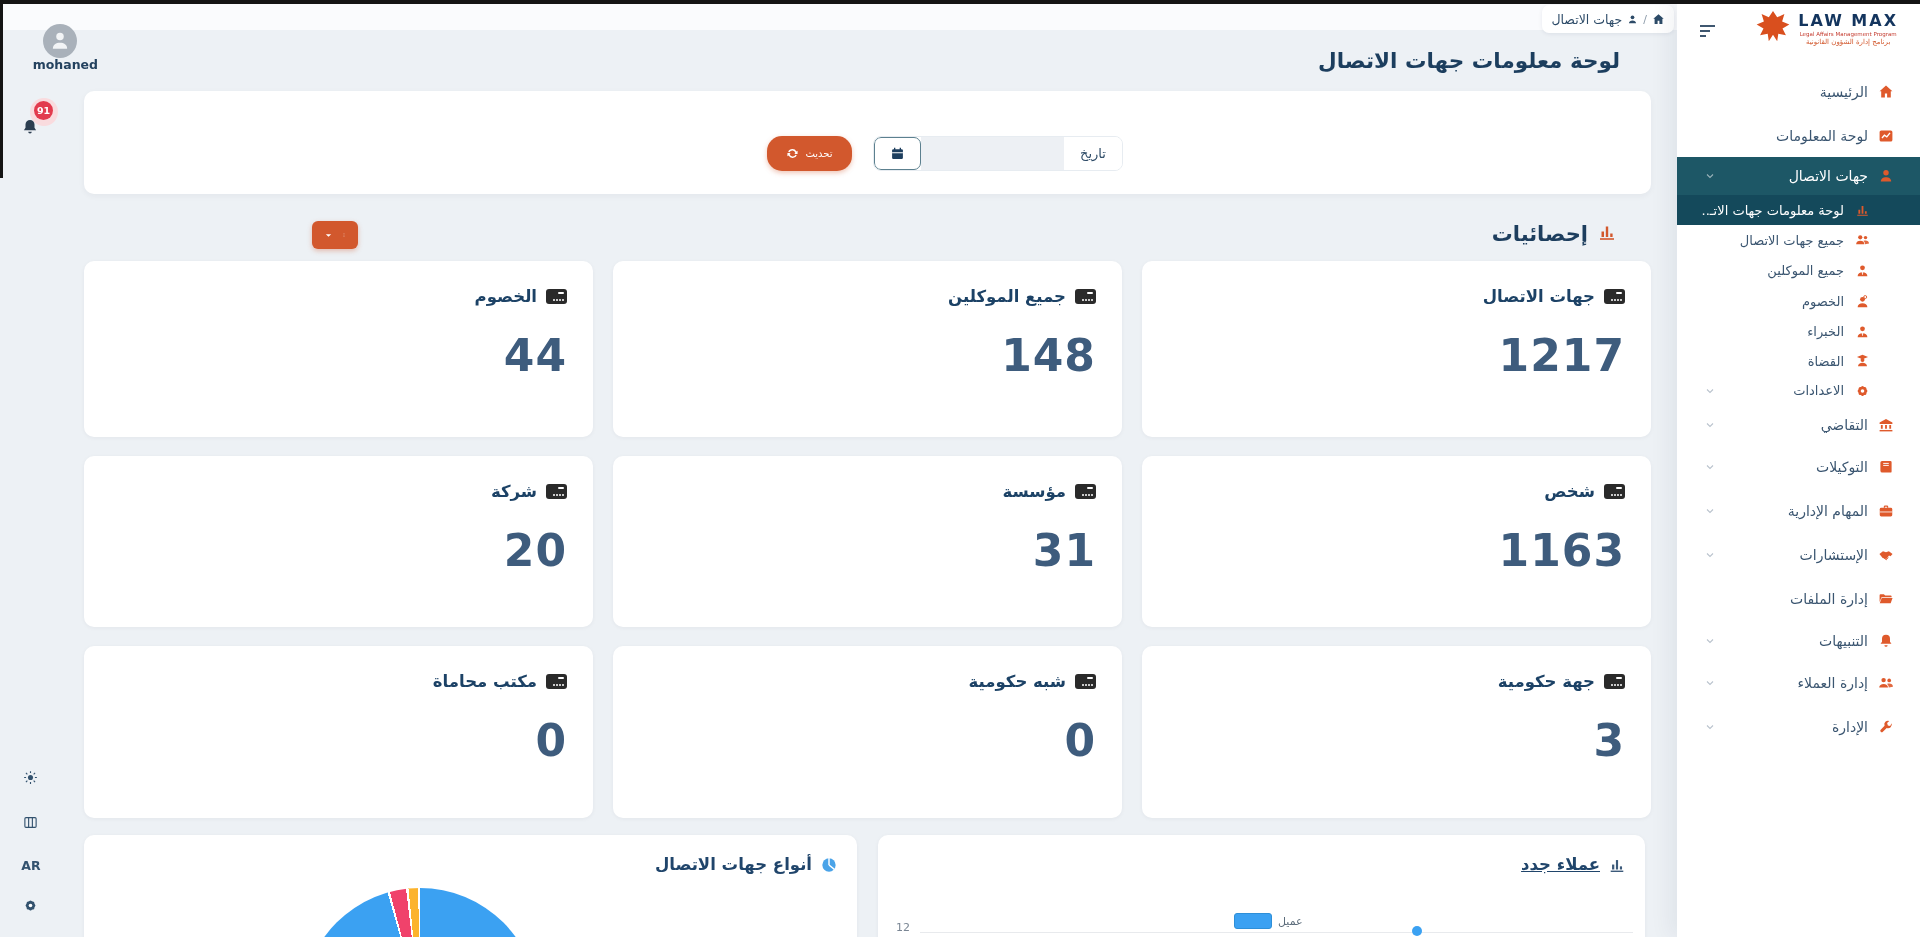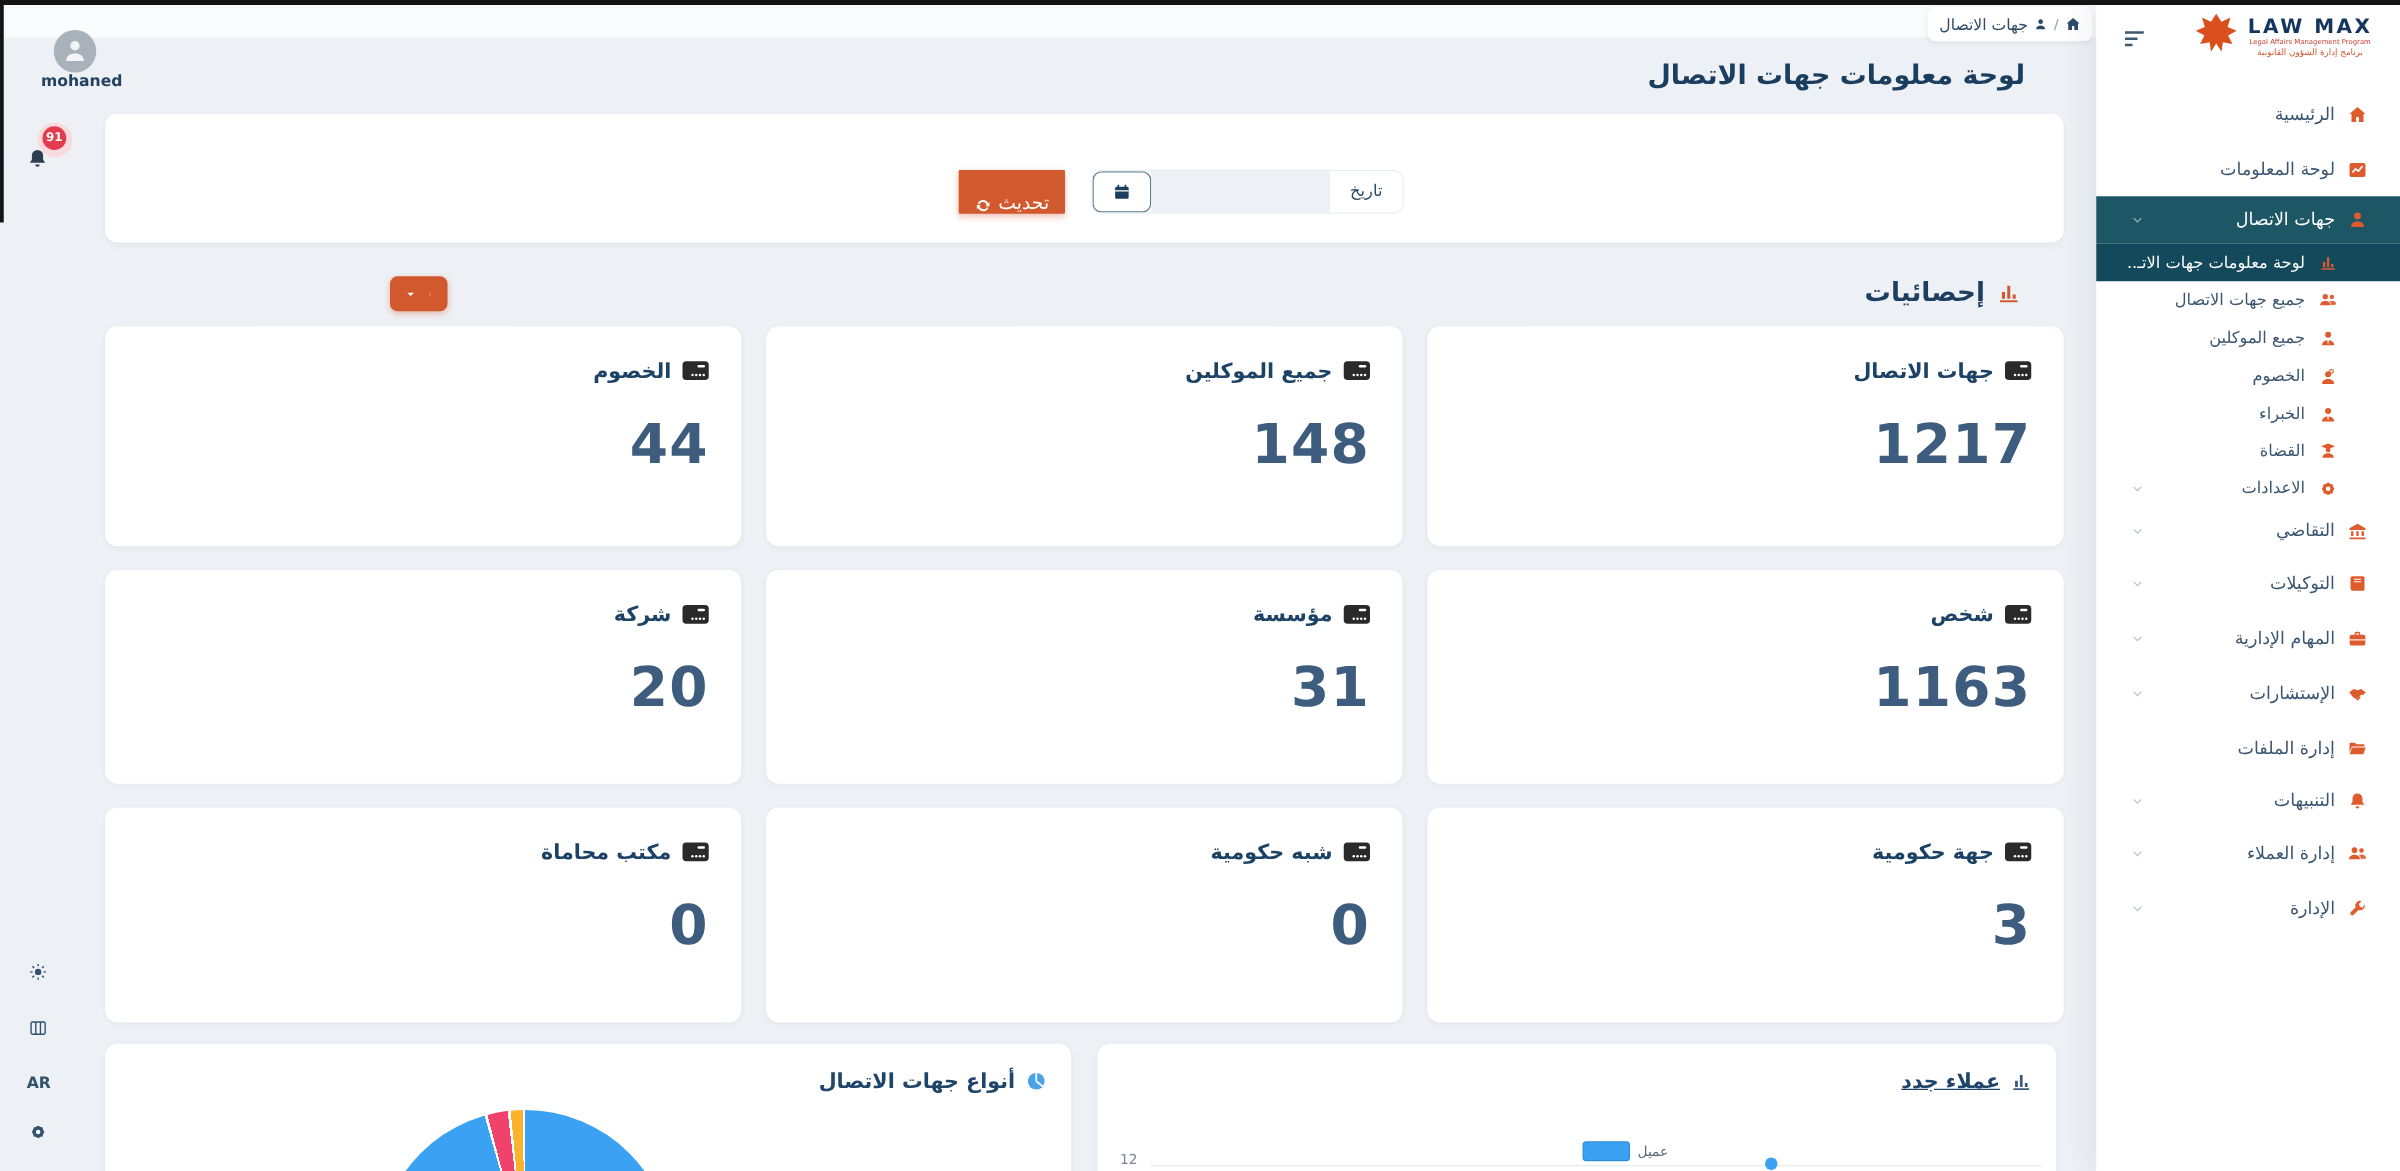--- a/index.html
+++ b/index.html
@@ -32,24 +32,24 @@
   .chip .bc-label { font-size:12.5px; color:#2d4b68; white-space:nowrap; }
 
   .page-title { position:absolute; left:1200px; top:48px; width:420px; text-align:right; font-size:21.5px; font-weight:bold; color:#1c3e5e; direction:rtl; }
 
   .filter-card { position:absolute; left:84px; top:91px; width:1567px; height:103px; background:#fff; border-radius:10px; box-shadow:0 2px 6px rgba(35,46,60,.05); }
   .date-group { position:absolute; left:789px; top:45px; width:250px; height:35px; display:flex; background:#fff; border:1px solid #e7ecf1; border-radius:8px; overflow:hidden; }
   .cal-btn { width:47px; height:100%; background:#fff; border:1px solid #5c808f; border-radius:7px; display:flex; align-items:center; justify-content:center; cursor:pointer; flex:0 0 auto; }
   .cal-btn svg { width:15px; height:15px; color:#1d3e5e; }
   .date-field { flex:1; background:#edf0f4; }
   .date-label { width:58px; display:flex; align-items:center; justify-content:center; font-size:13px; color:#2c4a66; background:#fff; }
-  .refresh-btn { position:absolute; left:683px; top:45px; width:85px; height:35px; background:#d2582d; border:none; border-radius:1px; color:#fff; display:flex; align-items:flex-end; justify-content:center; gap:6px; font-size:15px; font-family:inherit; cursor:pointer; box-shadow:0 2px 5px rgba(210,88,45,.35); }
+  .refresh-btn { position:absolute; left:683px; top:45px; width:85px; height:35px; background:#d2582d; border:none; border-radius:15px; color:#fff; display:flex; align-items:center; justify-content:center; gap:6px; font-size:10px; font-family:inherit; cursor:pointer; box-shadow:0 2px 5px rgba(210,88,45,.35); }
   .refresh-btn svg { width:13px; height:13px; }
 
-  .section-title { position:absolute; left:1380px; top:222px; width:237px; display:flex; justify-content:flex-end; align-items:center; gap:9px; }
+  .section-title { position:absolute; left:1380px; top:222px; width:237px; display:flex; justify-content:flex-end; gap:9px; }
   .section-title .txt { font-size:21px; font-weight:bold; color:#1d3e5e; }
   .section-title .s-ic { width:20px; height:20px; color:#d2582d; }
   .options-btn { position:absolute; left:312px; top:221px; width:46px; height:28px; background:#d2582d; border:none; border-radius:6px; display:flex; align-items:center; justify-content:center; gap:9px; color:#fff; cursor:pointer; box-shadow:0 2px 5px rgba(210,88,45,.35); }
   .options-btn .car { width:9px; height:9px; }
   .options-btn .dots { width:4px; height:12px; }
 
   .stats-grid { position:absolute; left:84px; top:261px; width:1567px; display:grid; direction:rtl; grid-template-columns:repeat(3,1fr); grid-template-rows:176px 171px 172px; column-gap:20px; row-gap:19px; }
   .stat-card { background:#fff; border-radius:10px; box-shadow:0 1px 4px rgba(30,40,60,.05); padding:26px 26px; direction:rtl; }
   .stat-head { display:flex; align-items:center; gap:9px; }
   .id-ic { width:21px; height:15px; background:#2a2a2a; border-radius:3px; position:relative; flex:0 0 auto; }
@@ -62,21 +62,21 @@
   .donut-card { left:84px; width:773px; }
   .line-card { left:878px; width:767px; }
   .chart-title { position:absolute; top:20px; right:19px; display:flex; align-items:center; gap:8px; }
   .chart-title .txt { font-size:16.5px; font-weight:bold; color:#20456b; }
   .chart-title .c-ic { width:18px; height:18px; }
   .pie-ic { color:#4aa3e8; }
   .bars-ic { color:#3c5a7a; }
   .underlined .txt { text-decoration:underline; }
   .donut { position:absolute; left:218px; top:53px; width:236px; height:236px; border-radius:50%; }
   .donut::after { content:""; position:absolute; left:58px; top:58px; width:120px; height:120px; border-radius:50%; background:#fff; }
-  .legend { position:absolute; top:78px; left:356px; display:flex; align-items:center; gap:6px;margin-left:32px; }
+  .legend { position:absolute; top:78px; left:356px; display:flex; align-items:center; gap:6px; }
   .legend .swatch { width:38px; height:16px; background:#3ba1f2; border:1px solid #2e8fd8; border-radius:3px; }
   .legend .lg-label { font-size:11px; color:#5b6b7a; }
   .ytick { position:absolute; left:18px; top:86px; font-size:11px; color:#7a8694; }
   .gridline { position:absolute; left:42px; right:12px; top:97px; height:1px; background:#e8eaed; }
   .data-dot { position:absolute; left:534px; top:91px; width:10px; height:10px; border-radius:50%; background:#3aa0f0; }
 
   
   .sidebar { position:absolute; right:0; top:0; width:243px; height:937px; background:#fff; box-shadow:-8px 0 20px rgba(20,40,60,.06); z-index:20; direction:rtl; }
   .sb-header { position:relative; height:70px; }
   .hamburger { position:absolute; left:21px; top:23px; width:20px; height:16px; color:#3f5770; cursor:pointer; }

